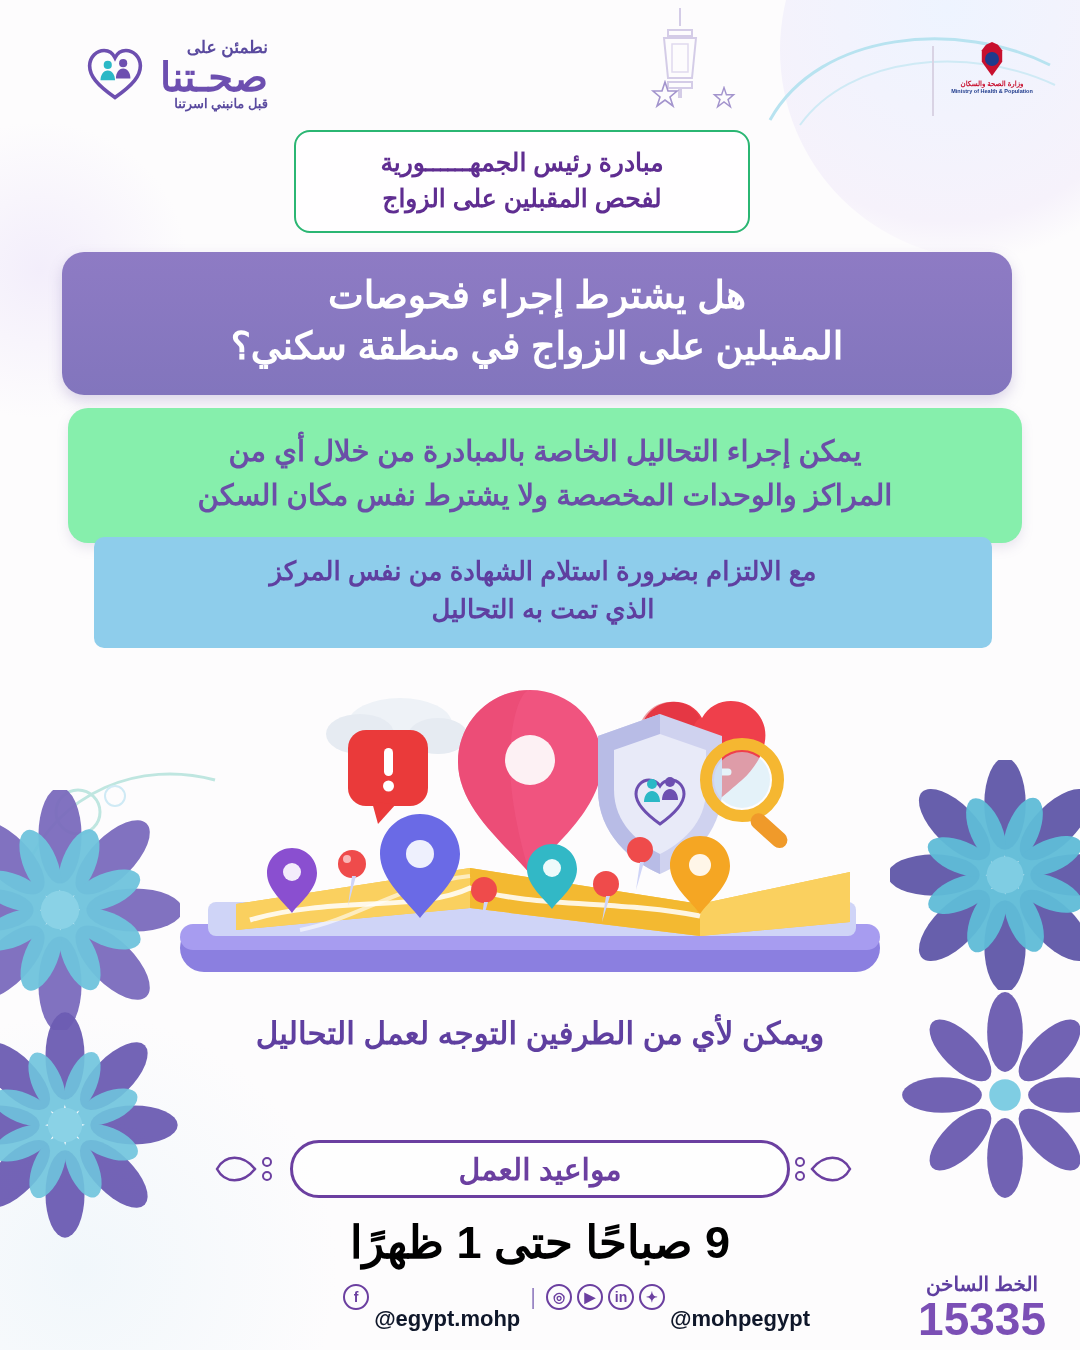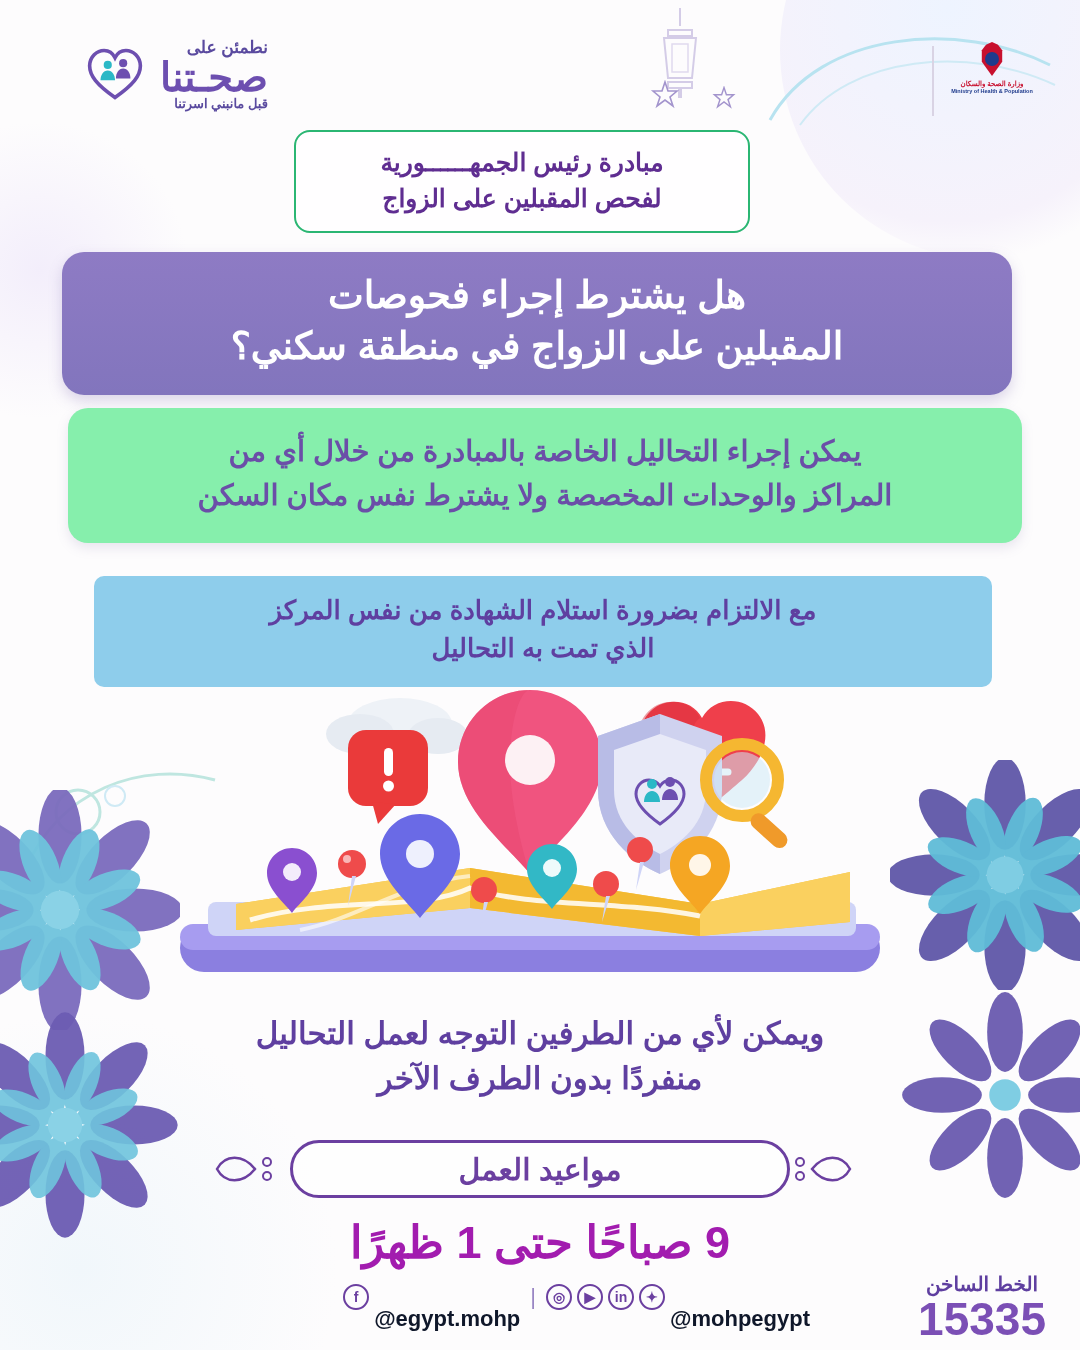--- a/index.html
+++ b/index.html
@@ -138,21 +138,21 @@
     padding: 22px 30px 26px;
     box-shadow: 0 5px 12px rgba(140,130,170,.18);
   }
   .answer-white p {
     margin: 0; color: #6b4ea8; font-weight: bold; font-size: 29px;
     line-height: 1.5; text-align: center; direction: rtl;
   }
 
   
   .note-blue {
-    position: absolute; top: 576px; right: 88px; left: 94px;
+    position: absolute; top: 537px; right: 88px; left: 94px;
     background: #8ecdeb;
     border-radius: 10px;
     padding: 16px 26px 20px;
   }
   .note-blue p {
     margin: 0; color: #5f3fa0; font-weight: bold; font-size: 26px;
     line-height: 1.45; text-align: center; direction: rtl;
   }
 
   
@@ -184,21 +184,21 @@
   }
   .orn-left, .orn-right { position: absolute; top: 1152px; }
   .orn-left { left: 215px; }
   .orn-right { right: 228px; }
 
   .hours-value {
     position: absolute; top: 1216px; right: 0; left: 0;
     text-align: center;
   }
   .hours-value span {
-    color: #a21caf; font-weight: bold; font-size: 45px; direction: rtl;
+    color: #000000; font-weight: bold; font-size: 45px; direction: rtl;
   }
 
   
   .hotline {
     position: absolute; right: 34px; bottom: 8px; text-align: center; direction: rtl;
   }
   .hotline .lbl { color: #5f3fa0; font-weight: bold; font-size: 20px; display: block; }
   .hotline .num { color: #7b4fb5; font-weight: bold; font-size: 46px; display: block; line-height: 1; }
 
   
@@ -596,21 +596,20 @@
       <g>
         <circle cx="606" cy="212" r="13" fill="#ef4b4b"></circle>
         <path d="M606 224 l-4 26 l8 -26z" fill="#cfd4f7"></path>
       </g>
     </g>
   </svg>
 </div>
 
 <div class="bottom-text">
   <p>ويمكن لأي من الطرفين التوجه لعمل التحاليل</p>
-  <p>منفردًا بدون الطرف الآخر</p>
 </div>
 
 <svg class="orn-right" width="60" height="34" viewBox="0 0 60 34">
   <circle cx="8" cy="10" r="4" fill="none" stroke="#6b3fa0" stroke-width="2"></circle>
   <circle cx="8" cy="24" r="4" fill="none" stroke="#6b3fa0" stroke-width="2"></circle>
   <path d="M20 17 C32 2 50 2 58 17 C50 32 32 32 20 17z" fill="none" stroke="#6b3fa0" stroke-width="2.5"></path>
 </svg>
 <svg class="orn-left" width="60" height="34" viewBox="0 0 60 34">
   <circle cx="52" cy="10" r="4" fill="none" stroke="#6b3fa0" stroke-width="2"></circle>
   <circle cx="52" cy="24" r="4" fill="none" stroke="#6b3fa0" stroke-width="2"></circle>

